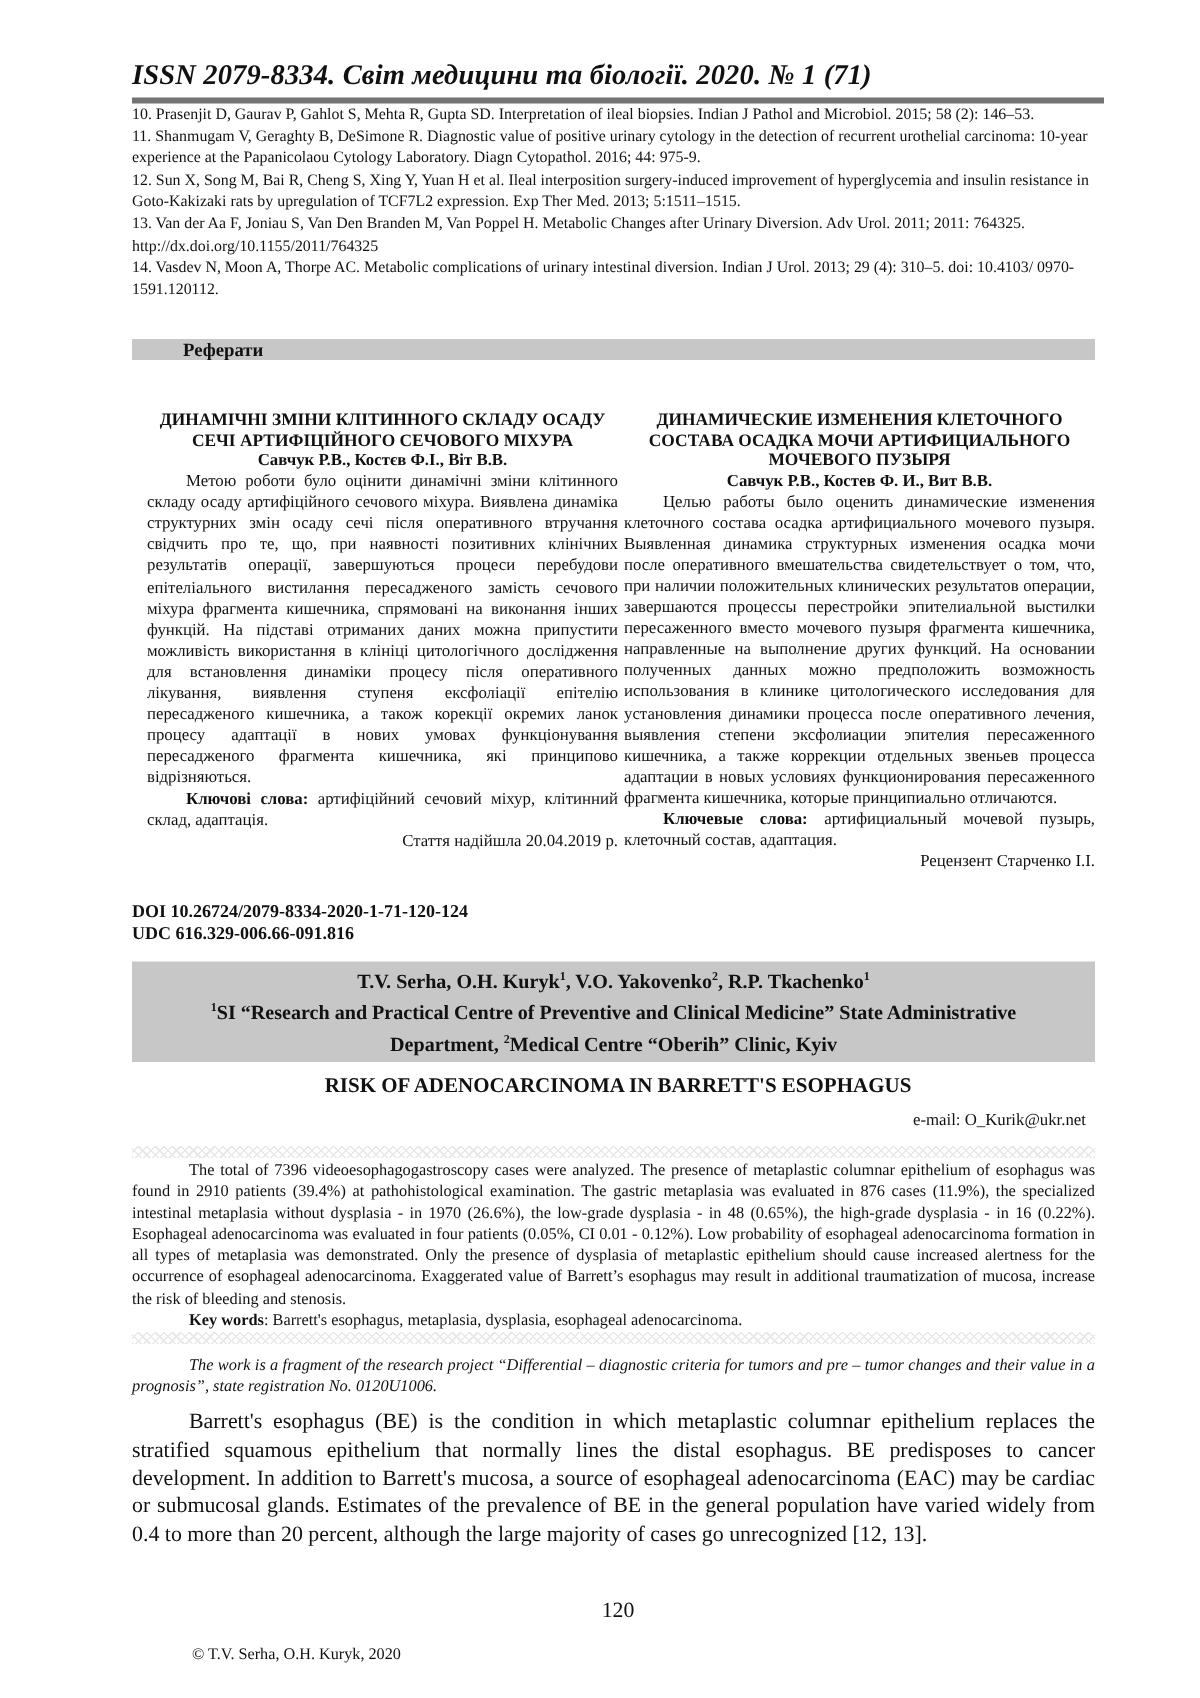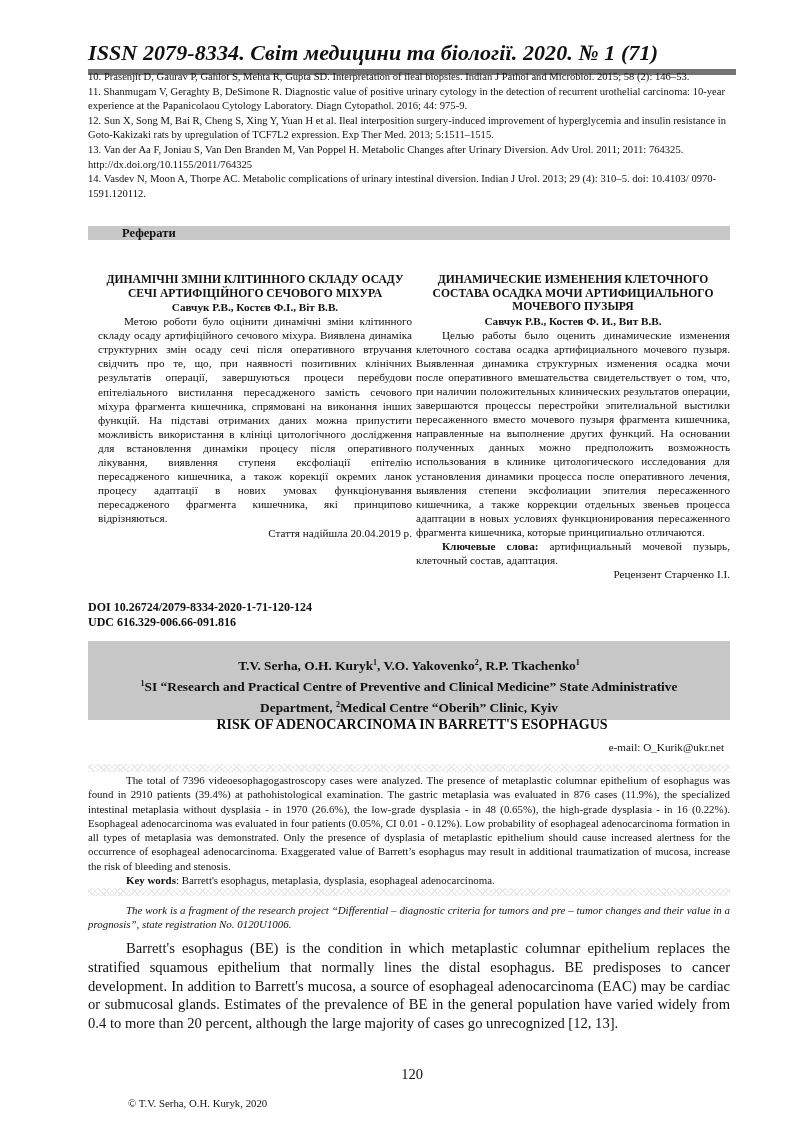--- a/index.html
+++ b/index.html
@@ -1,37 +1,37 @@
 <!DOCTYPE html>
 <html><head>
   <meta charset="utf-8">
   <style>
     html, body { margin: 0; padding: 0; background: #ffffff; }
     body { width: 800px; height: 1132px; position: relative; overflow: hidden;
            font-family: "Liberation Serif", "DejaVu Serif", serif; color: #111; }
     .page { position: absolute; left: 88px; top: 0; width: 648px; }
     .running-header { position: absolute; top: 40px; left: 0; width: 648px;
-      font-size: 22px; font-weight: bold; font-style: italic; border-bottom: 6px solid #737373;
+      font-size: 19px; font-weight: bold; font-style: italic; border-bottom: 4px solid #737373;
       padding-bottom: 3px; letter-spacing: 0.1px; }
     .refs { position: absolute; top: 70px; left: 0; width: 648px; font-size: 10.6px; line-height: 14.6px; }
     .refs p { margin: 0; }
     .ref-header { position: absolute; top: 226px; left: 0; width: 642px; height: 14px;
       background: #c7c7c7; font-weight: bold; font-size: 12.5px; line-height: 14px; padding-left: 34px; box-sizing: border-box; }
     .col { position: absolute; top: 242px; width: 314px; font-size: 11.2px; line-height: 14.1px; text-align: justify; margin-top: 31px; }
     .col.left { left: 10px; }
     .col.right { left: 328px; }
     .col h3 { margin: 0; text-align: center; font-size: 11.6px; line-height: 13.5px; font-weight: bold; }
     .col .authors { text-align: center; font-weight: bold; font-size: 11.2px; margin: 0; }
     .col .abs { margin: 0; text-indent: 26px; }
     .col .kw { margin: 0; text-indent: 26px; }
     .col .kw b { font-weight: bold; }
     .col .right-note { text-align: right; margin: 0; }
     .doi { position: absolute; top: 600px; left: 0; font-size: 12px; font-weight: bold; line-height: 15px; }
     .aff-box { position: absolute; top: 641px; left: 0; width: 642px; background: #c7c7c7;
-      text-align: center; font-weight: bold; font-size: 13.4px; line-height: 17.4px; padding: 13px 0 3px; }
+      text-align: center; font-weight: bold; font-size: 13.4px; line-height: 17.4px; padding: 1px 0 3px; }
     .aff-box sup { font-size: 8px; }
     .title { position: absolute; top: 717px; left: 0; width: 648px; text-align: center; font-size: 14px; font-weight: bold; }
     .email { position: absolute; top: 741px; right: 12px; font-size: 11.2px; }
     .zigzag { position: absolute; left: 0; width: 642px; height: 8px;
       background-image: repeating-linear-gradient(45deg, #e9e9e9 0 1px, transparent 1px 4px),
                         repeating-linear-gradient(-45deg, #e9e9e9 0 1px, transparent 1px 4px); }
     .abstract { position: absolute; top: 773px; left: 0; width: 642px; font-size: 10.9px; line-height: 14.3px; text-align: justify; }
     .abstract p { margin: 0; text-indent: 38px; }
     .abstract b { font-weight: bold; }
     .fragment { position: absolute; top: 903px; left: 0; width: 642px; font-size: 10.9px; line-height: 14.3px; font-style: italic; text-align: justify; }
@@ -55,20 +55,21 @@
     <p>13. Van der Aa F, Joniau S, Van Den Branden M, Van Poppel H. Metabolic Changes after Urinary Diversion. Adv Urol. 2011; 2011: 764325. http://dx.doi.org/10.1155/2011/764325</p>
     <p>14. Vasdev N, Moon A, Thorpe AC. Metabolic complications of urinary intestinal diversion. Indian J Urol. 2013; 29 (4): 310–5. doi: 10.4103/ 0970-1591.120112.</p>
   </div>
 
   <div class="ref-header">Реферати</div>
 
   <div class="col left">
     <h3>ДИНАМІЧНІ ЗМІНИ КЛІТИННОГО СКЛАДУ ОСАДУ СЕЧІ АРТИФІЦІЙНОГО СЕЧОВОГО МІХУРА</h3>
     <p class="authors">Савчук Р.В., Костєв Ф.І., Віт В.В.</p>
     <p class="abs">Метою роботи було оцінити динамічні зміни клітинного складу осаду артифіційного сечового міхура. Виявлена динаміка структурних змін осаду сечі після оперативного втручання свідчить про те, що, при наявності позитивних клінічних результатів операції, завершуються процеси перебудови епітеліального вистилання пересадженого замість сечового міхура фрагмента кишечника, спрямовані на виконання інших функцій. На підставі отриманих даних можна припустити можливість використання в клініці цитологічного дослідження для встановлення динаміки процесу після оперативного лікування, виявлення ступеня ексфоліації епітелію пересадженого кишечника, а також корекції окремих ланок процесу адаптації в нових умовах функціонування пересадженого фрагмента кишечника, які принципово відрізняються.</p>
+    <p class="kw"><b>Ключові слова:</b><span> артифіційний сечовий міхур, клітинний склад, адаптація.</span></p>
     <p class="right-note">Стаття надійшла 20.04.2019 р.</p>
   </div>
 
   <div class="col right">
     <h3>ДИНАМИЧЕСКИЕ ИЗМЕНЕНИЯ КЛЕТОЧНОГО СОСТАВА ОСАДКА МОЧИ АРТИФИЦИАЛЬНОГО МОЧЕВОГО ПУЗЫРЯ</h3>
     <p class="authors">Савчук Р.В., Костев Ф. И., Вит В.В.</p>
     <p class="abs">Целью работы было оценить динамические изменения клеточного состава осадка артифициального мочевого пузыря. Выявленная динамика структурных изменения осадка мочи после оперативного вмешательства свидетельствует о том, что, при наличии положительных клинических результатов операции, завершаются процессы перестройки эпителиальной выстилки пересаженного вместо мочевого пузыря фрагмента кишечника, направленные на выполнение других функций. На основании полученных данных можно предположить возможность использования в клинике цитологического исследования для установления динамики процесса после оперативного лечения, выявления степени эксфолиации эпителия пересаженного кишечника, а также коррекции отдельных звеньев процесса адаптации в новых условиях функционирования пересаженного фрагмента кишечника, которые принципиально отличаются.</p>
     <p class="kw"><b>Ключевые слова:</b><span> артифициальный мочевой пузырь, клеточный состав, адаптация.</span></p>
     <p class="right-note">Рецензент Старченко І.І.</p>
   </div>

